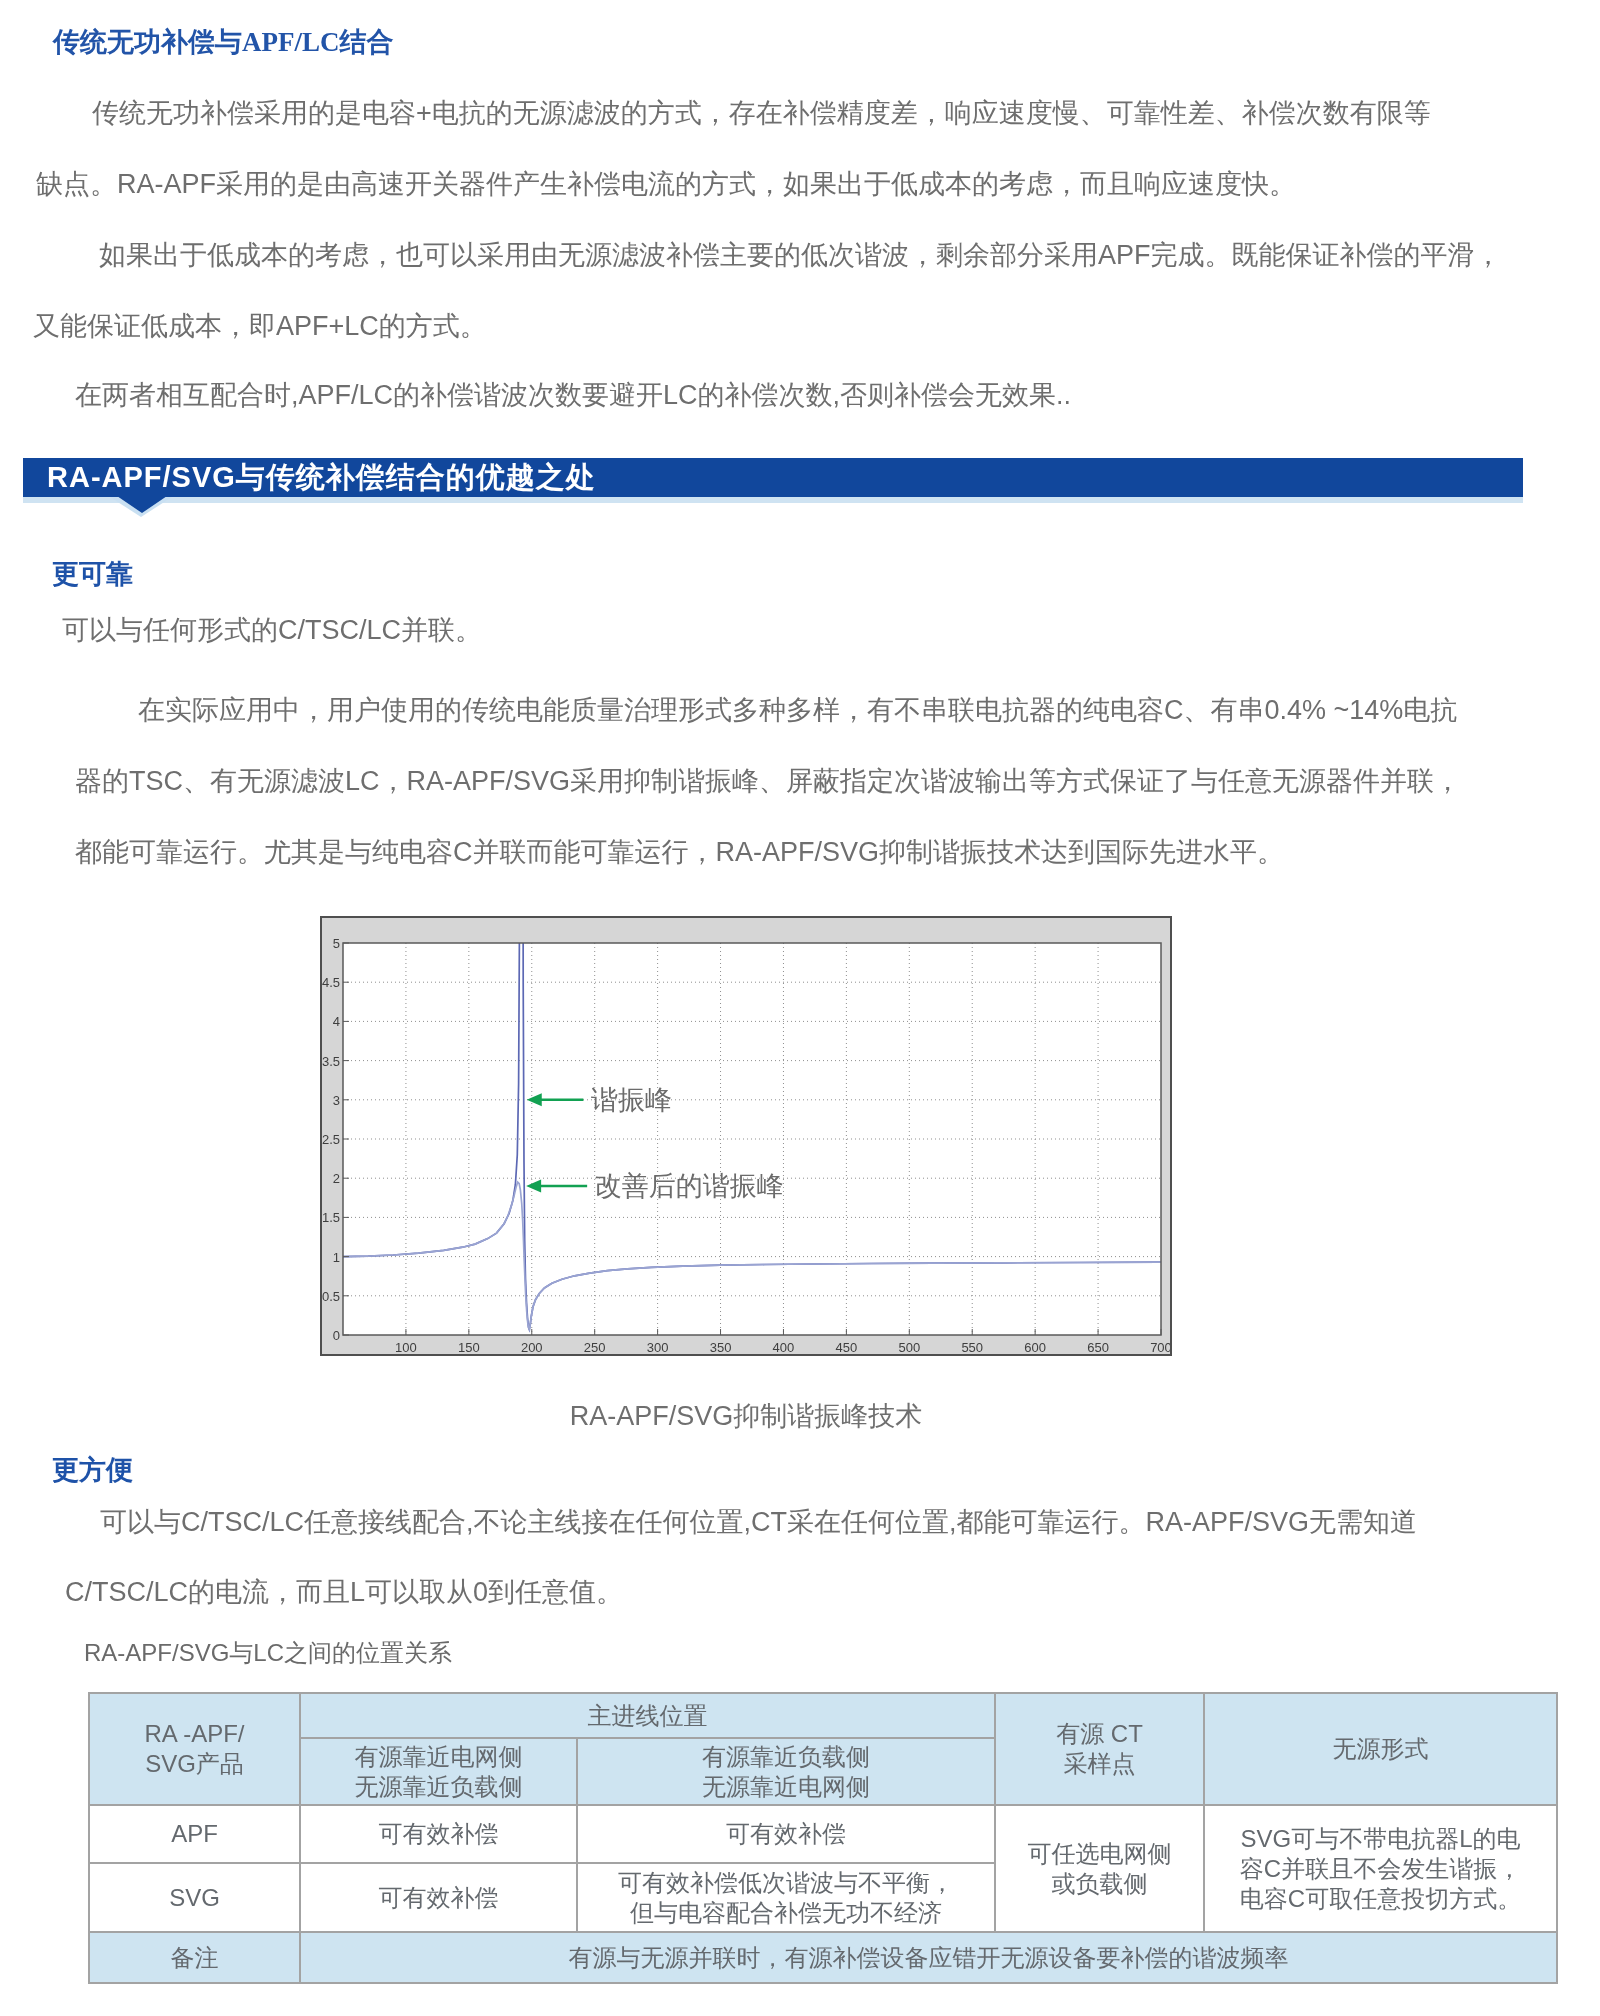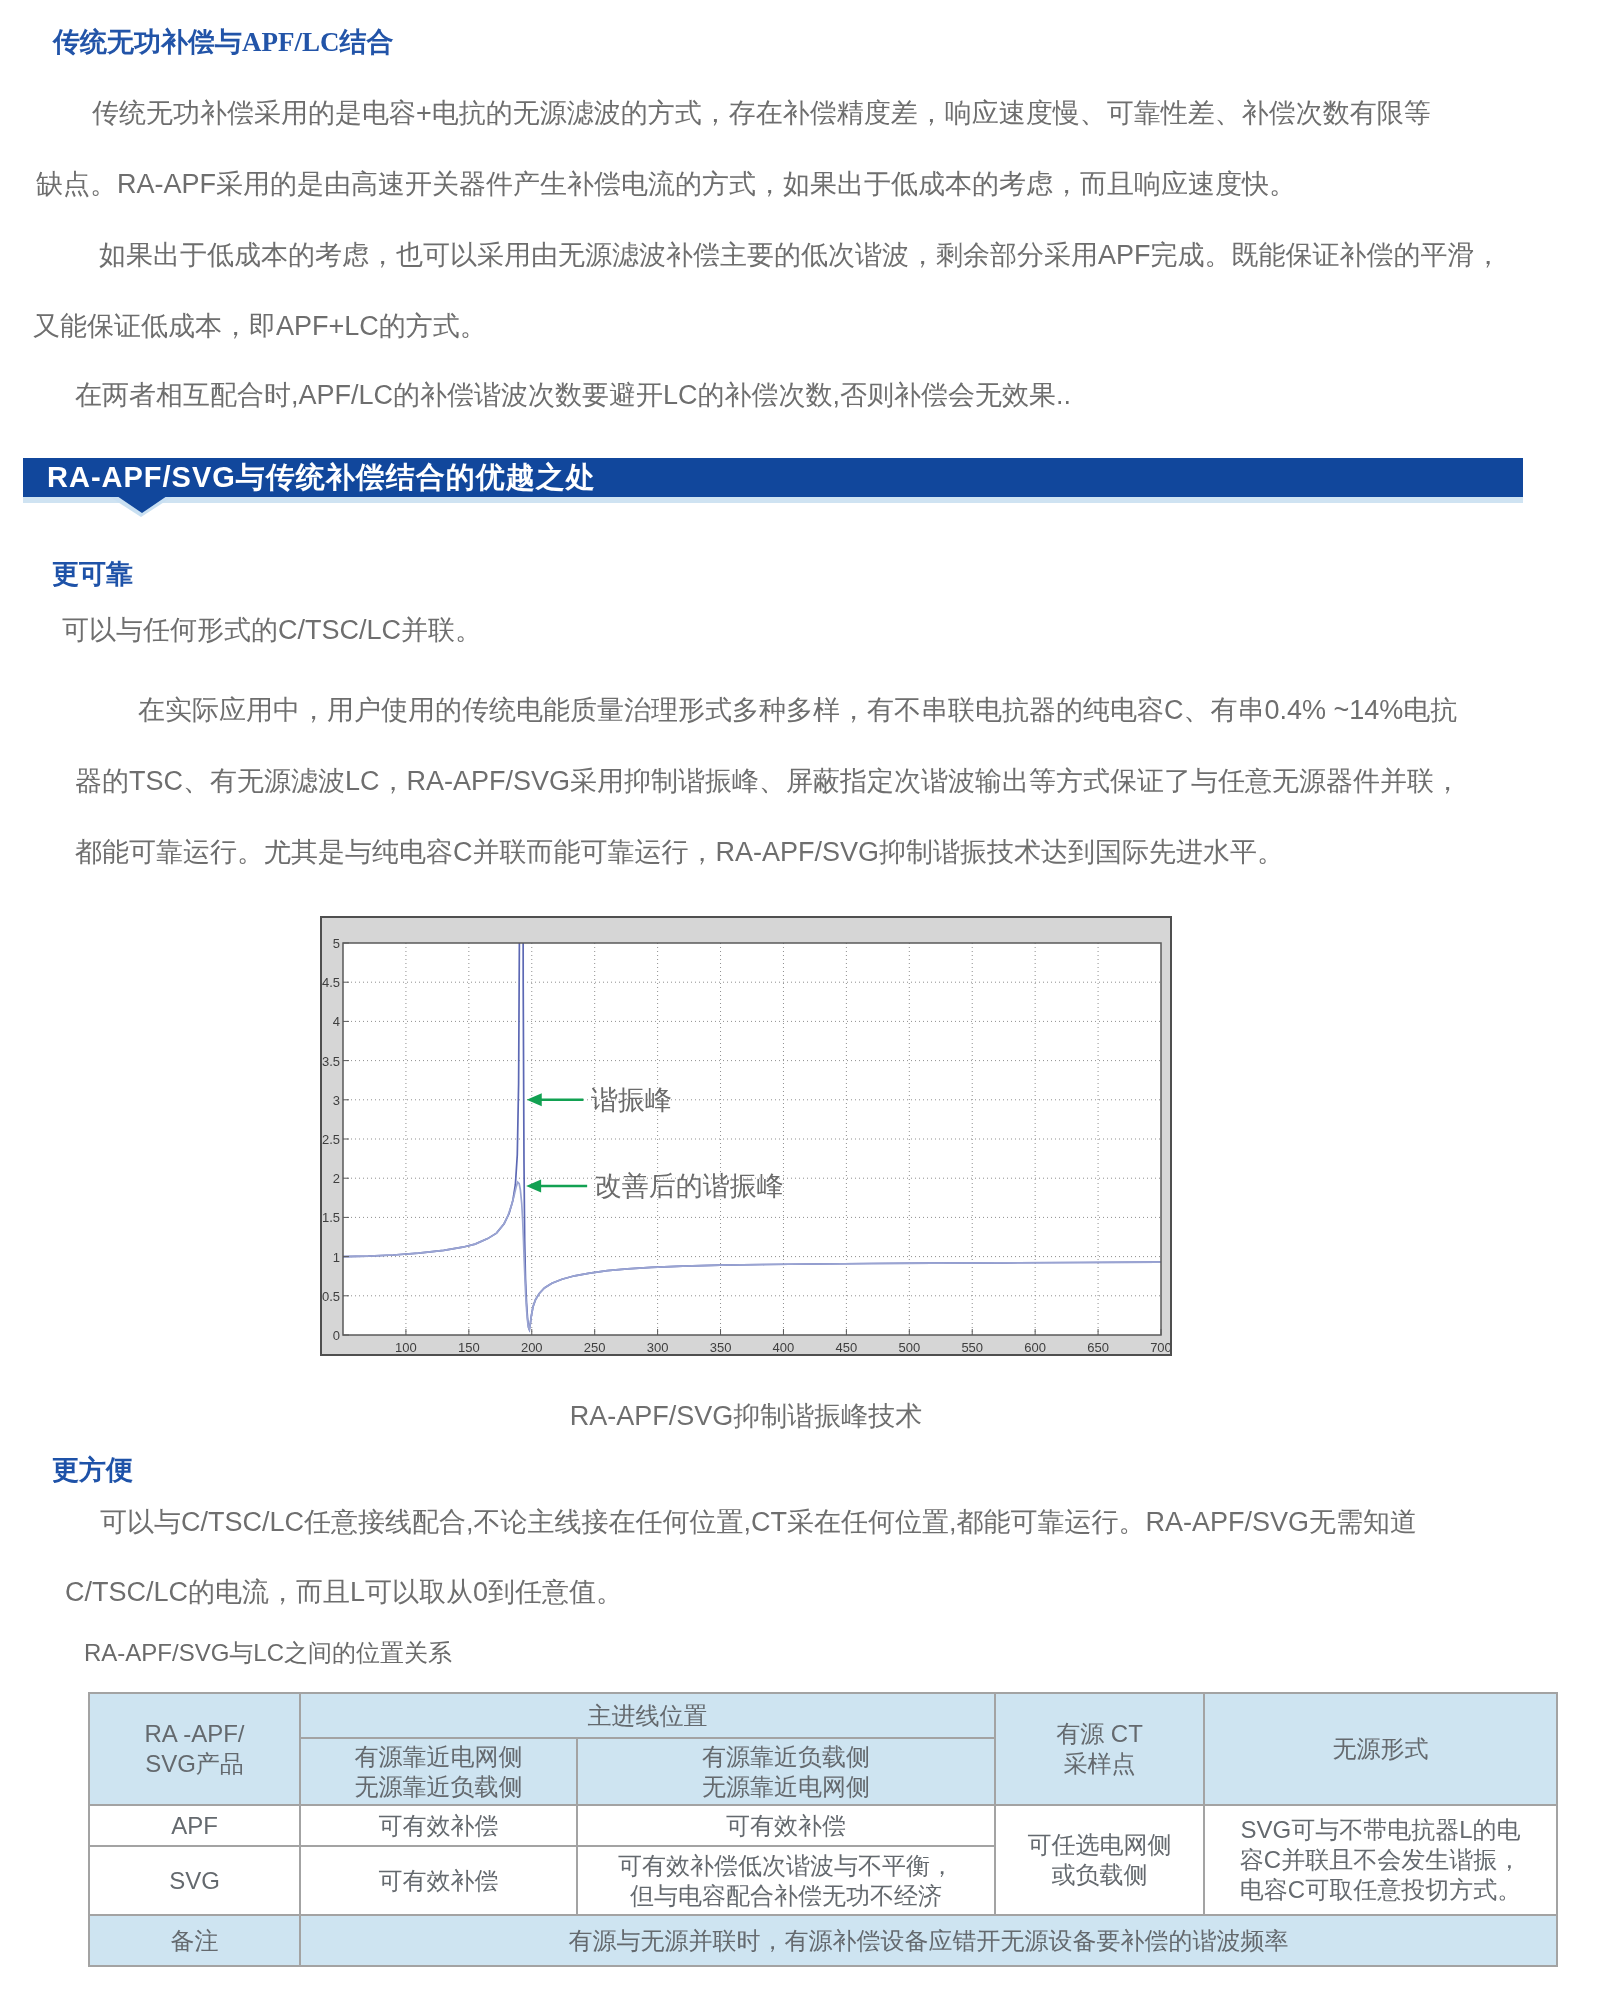--- a/index.html
+++ b/index.html
@@ -160,21 +160,21 @@
       <td class="hd" rowspan="2">有源 CT
 采样点</td>
       <td class="hd" rowspan="2">无源形式</td>
     </tr>
     <tr style="height:67px">
       <td class="hd">有源靠近电网侧
 无源靠近负载侧</td>
       <td class="hd">有源靠近负载侧
 无源靠近电网侧</td>
     </tr>
-    <tr style="height:41px">
+    <tr style="height:58px">
       <td class="wh">APF</td>
       <td class="wh">可有效补偿</td>
       <td class="wh">可有效补偿</td>
       <td class="wh" rowspan="2">可任选电网侧
 或负载侧</td>
       <td class="wh left-text" rowspan="2">SVG可与不带电抗器L的电
 容C并联且不会发生谐振，
 电容C可取任意投切方式。</td>
     </tr>
     <tr style="height:69px">

